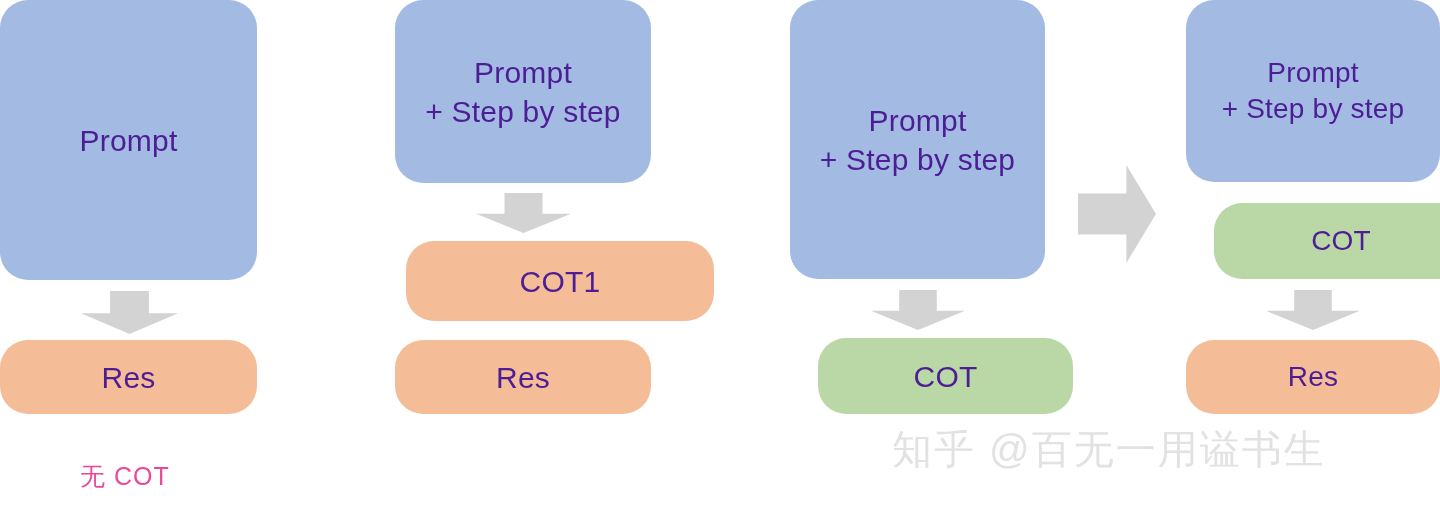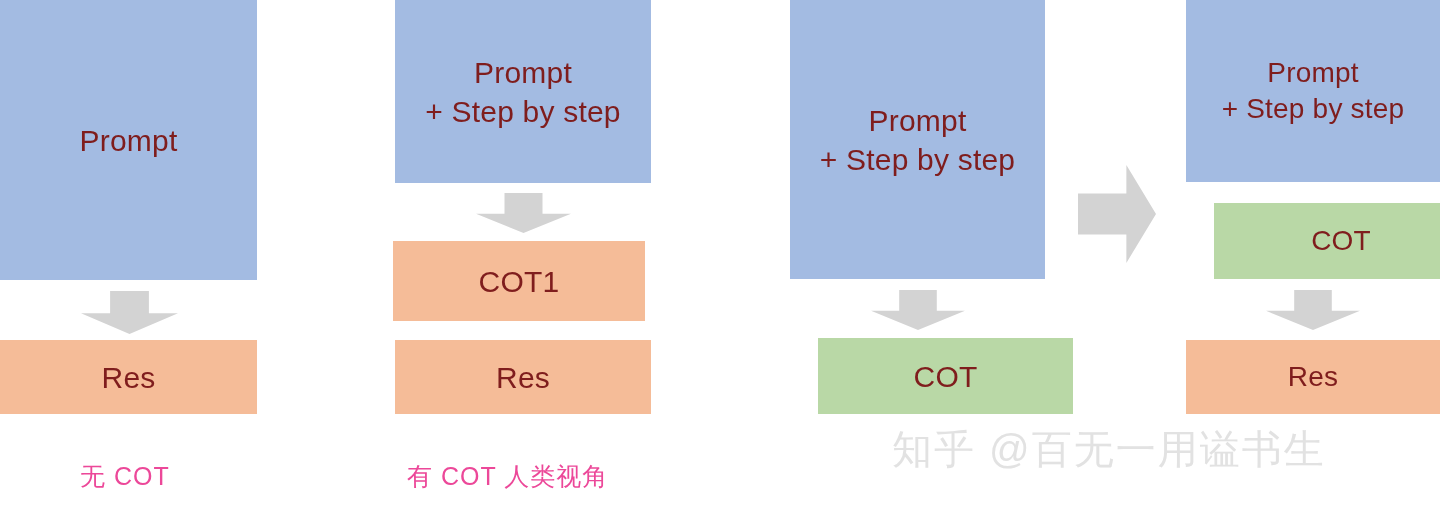--- a/index.html
+++ b/index.html
@@ -19,25 +19,26 @@
   }
 
   
   .box {
     position: absolute;
     box-sizing: border-box;
     display: flex;
     align-items: center;
     justify-content: center;
     text-align: center;
-    color: #7f1d1d;
+    color: #4c1d95;
     font-weight: 400;
     line-height: 1.30;
     letter-spacing: 0.2px;
     white-space: pre-line;
+    border-radius: 28px;
     -webkit-font-smoothing: antialiased;
   }
   .box.blue   { background: #a3bbe2; }
   .box.orange { background: #f5bc98; }
   .box.green  { background: #b9d8a6; margin-left: 28px; }
 
   .fs-lg { font-size: 30px; }
   .fs-md { font-size: 28px; }
 
   
@@ -83,25 +84,24 @@
 
   <div class="box orange fs-lg" style="left:0px; top:340px; width:257px; height:74px;">Res</div>
 
   <div class="caption" style="left:80px; top:460px;">无 COT</div>
 
   <div class="box blue fs-lg" style="left:395px; top:0px; width:256px; height:183px;">Prompt
 + Step by step</div>
 
   <div class="arrow-down" style="left:476px; top:193px; width:95px; height:40px;"></div>
 
-  <div class="box orange fs-lg" style="left:393px; top:241px; width:252px; height:80px;">COT1</div>
+  <div class="box orange fs-lg" style="left:406px; top:241px; width:308px; height:80px;">COT1</div>
 
   <div class="box orange fs-lg" style="left:395px; top:340px; width:256px; height:74px;">Res</div>
 
-  <div class="caption" style="left:407px; top:460px;">有 COT 人类视角</div>
 
   <div class="box blue fs-lg" style="left:790px; top:0px; width:255px; height:279px;">Prompt
 + Step by step</div>
 
   <div class="arrow-down" style="left:871px; top:290px; width:94px; height:40px;"></div>
 
   <div class="box green fs-lg" style="left:790px; top:338px; width:255px; height:76px;">COT</div>
 
 
   <div class="arrow-right" style="left:1078px; top:163px; width:78px; height:102px;"></div>

